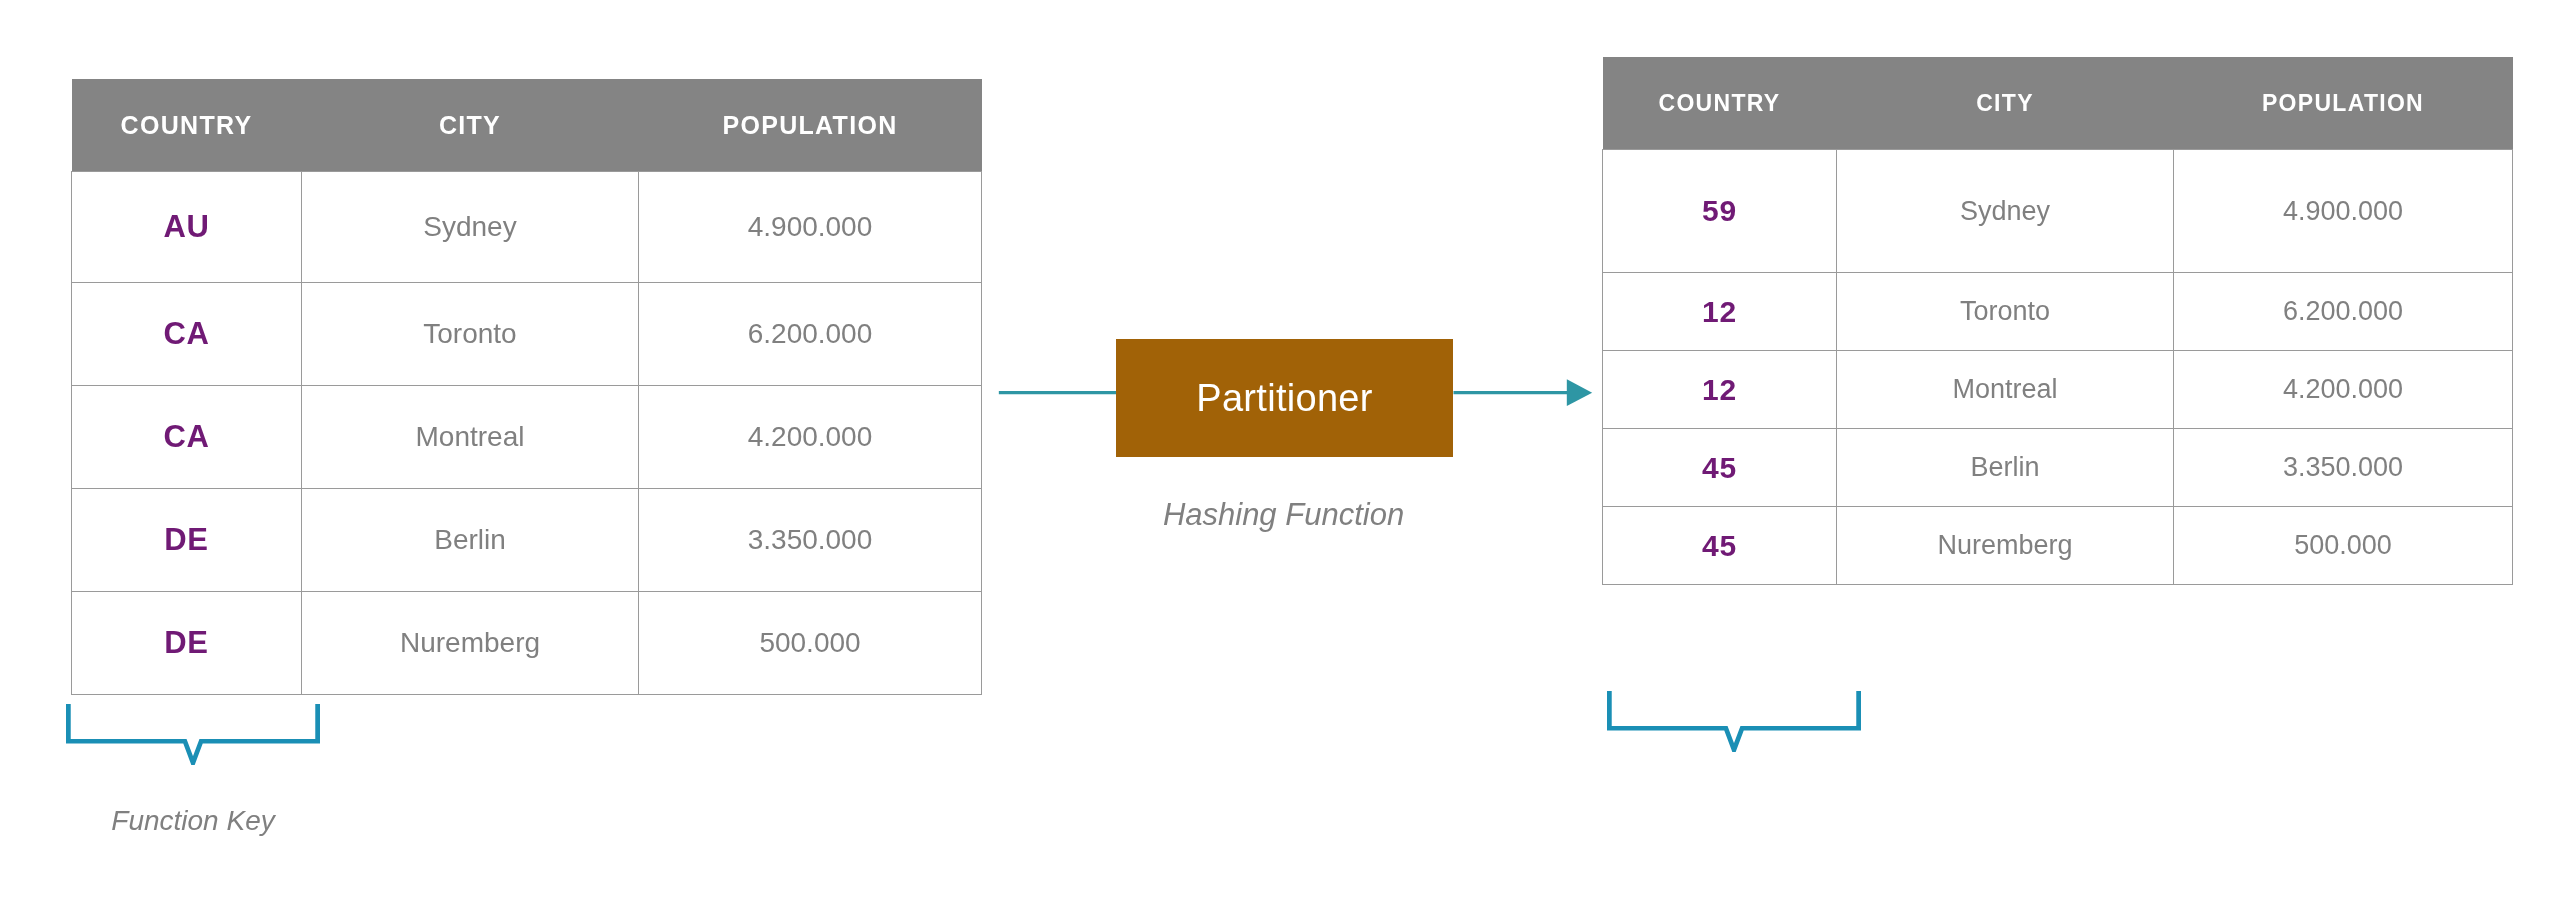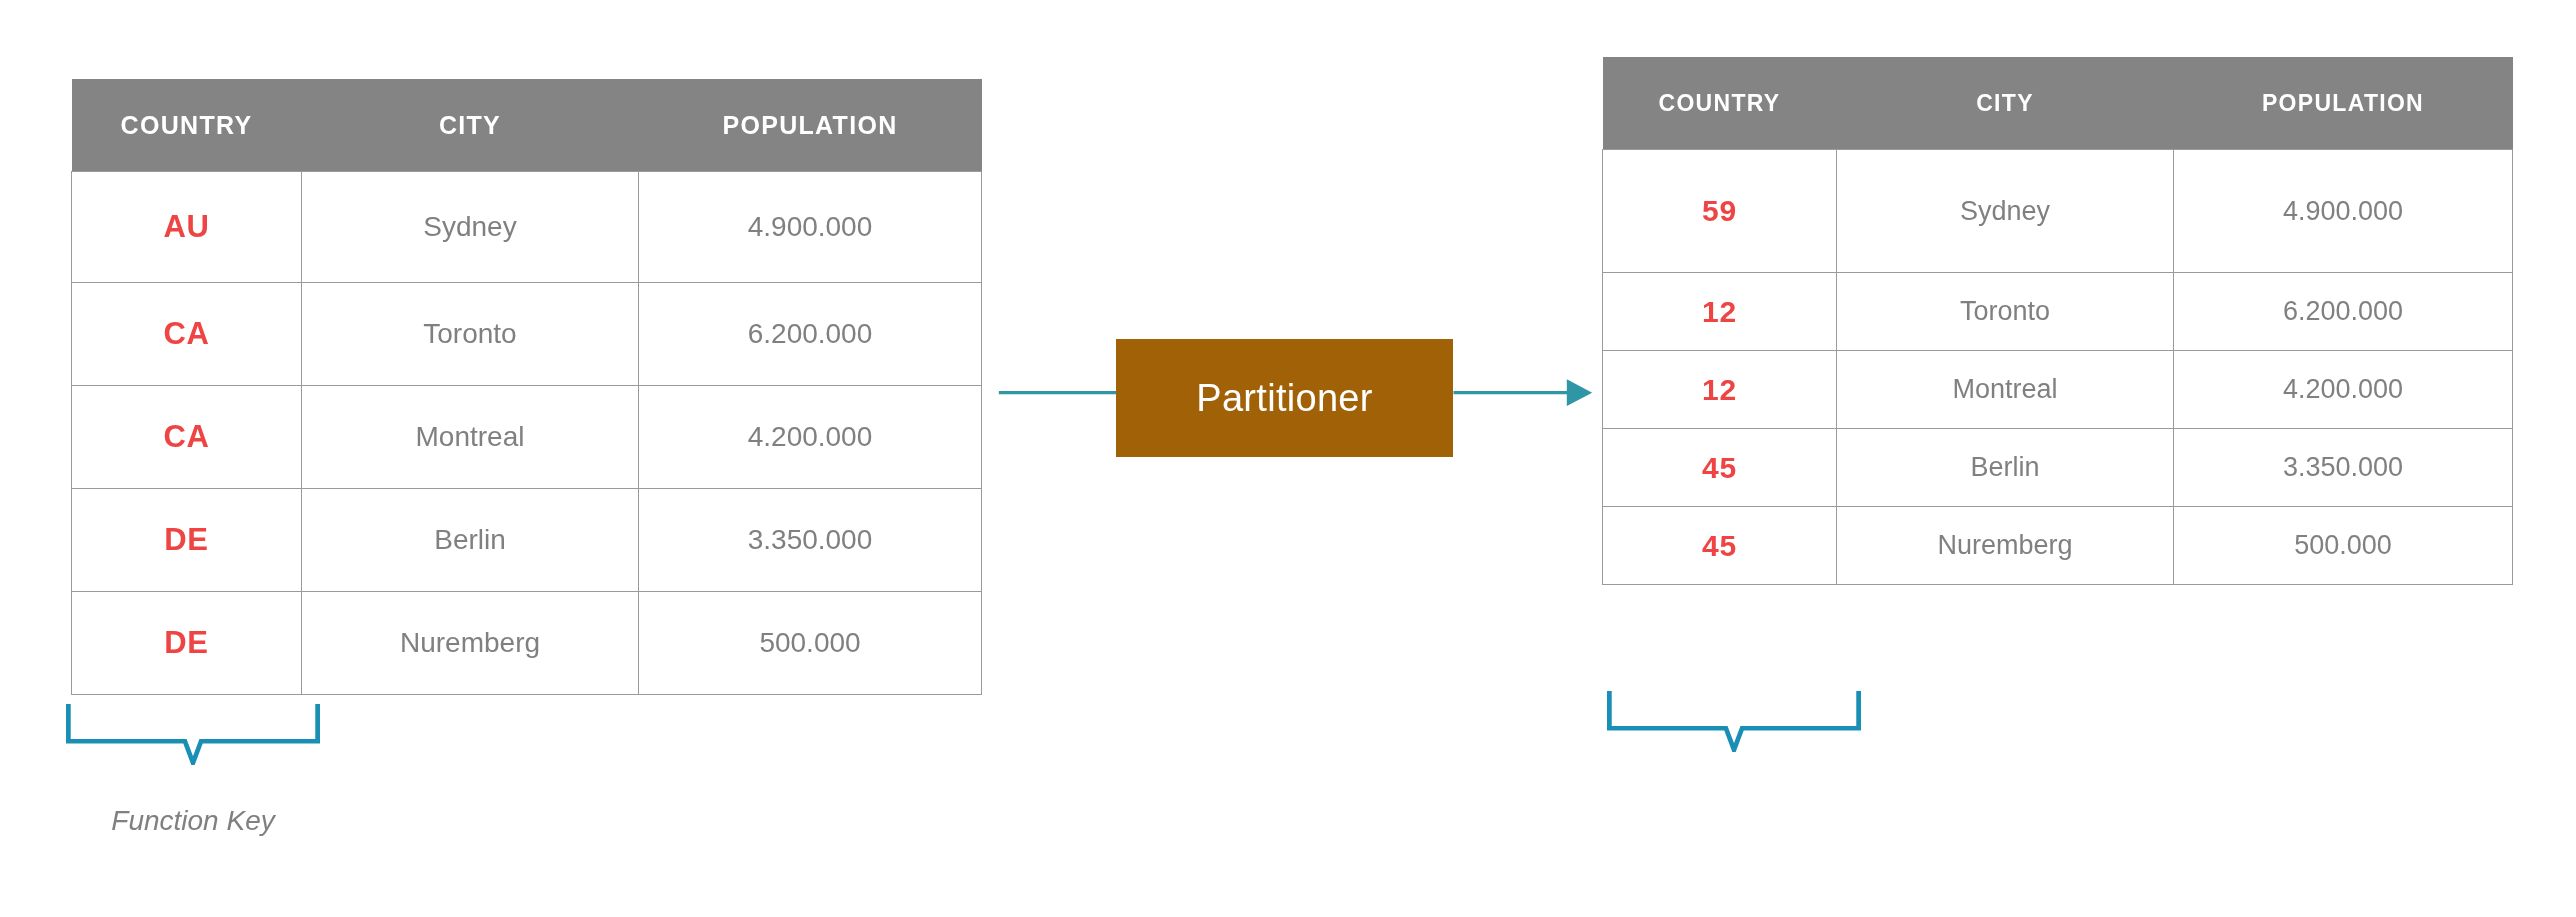--- a/index.html
+++ b/index.html
@@ -41,21 +41,21 @@
   .data-table tbody td {
     border: 1.3px solid #9a9a9a;
     text-align: center;
     vertical-align: middle;
     color: #808080;
     font-weight: normal;
     padding: 0;
     background: #ffffff;
   }
   .data-table tbody td.key-cell {
-    color: #ef4444;
+    color: #701a75;
     font-weight: bold;
     letter-spacing: 0.7px;
   }
   
   .data-table tbody tr:first-child td { border-top: 1.3px solid #9a9a9a; }
 
   
   #table-left {
     left: 71px;
     top: 79px;
@@ -187,20 +187,21 @@
   <svg id="flow-arrow" viewBox="0 0 890 60">
     <line x1="0" y1="28" x2="182" y2="28" stroke="#2e96a4" stroke-width="5"></line>
     <line x1="682" y1="28" x2="858" y2="28" stroke="#2e96a4" stroke-width="5"></line>
     <polygon points="852,8 890,28 852,48" fill="#2e96a4"></polygon>
   </svg>
 
   <div id="partitioner-box">
     <span>Partitioner</span>
   </div>
 
+  <div id="hashing-caption">Hashing Function</div>
 
   <table class="data-table" id="table-right">
     <colgroup>
       <col style="width:234px">
       <col style="width:337px">
       <col style="width:339px">
     </colgroup>
     <thead>
       <tr>
         <th>COUNTRY</th>

